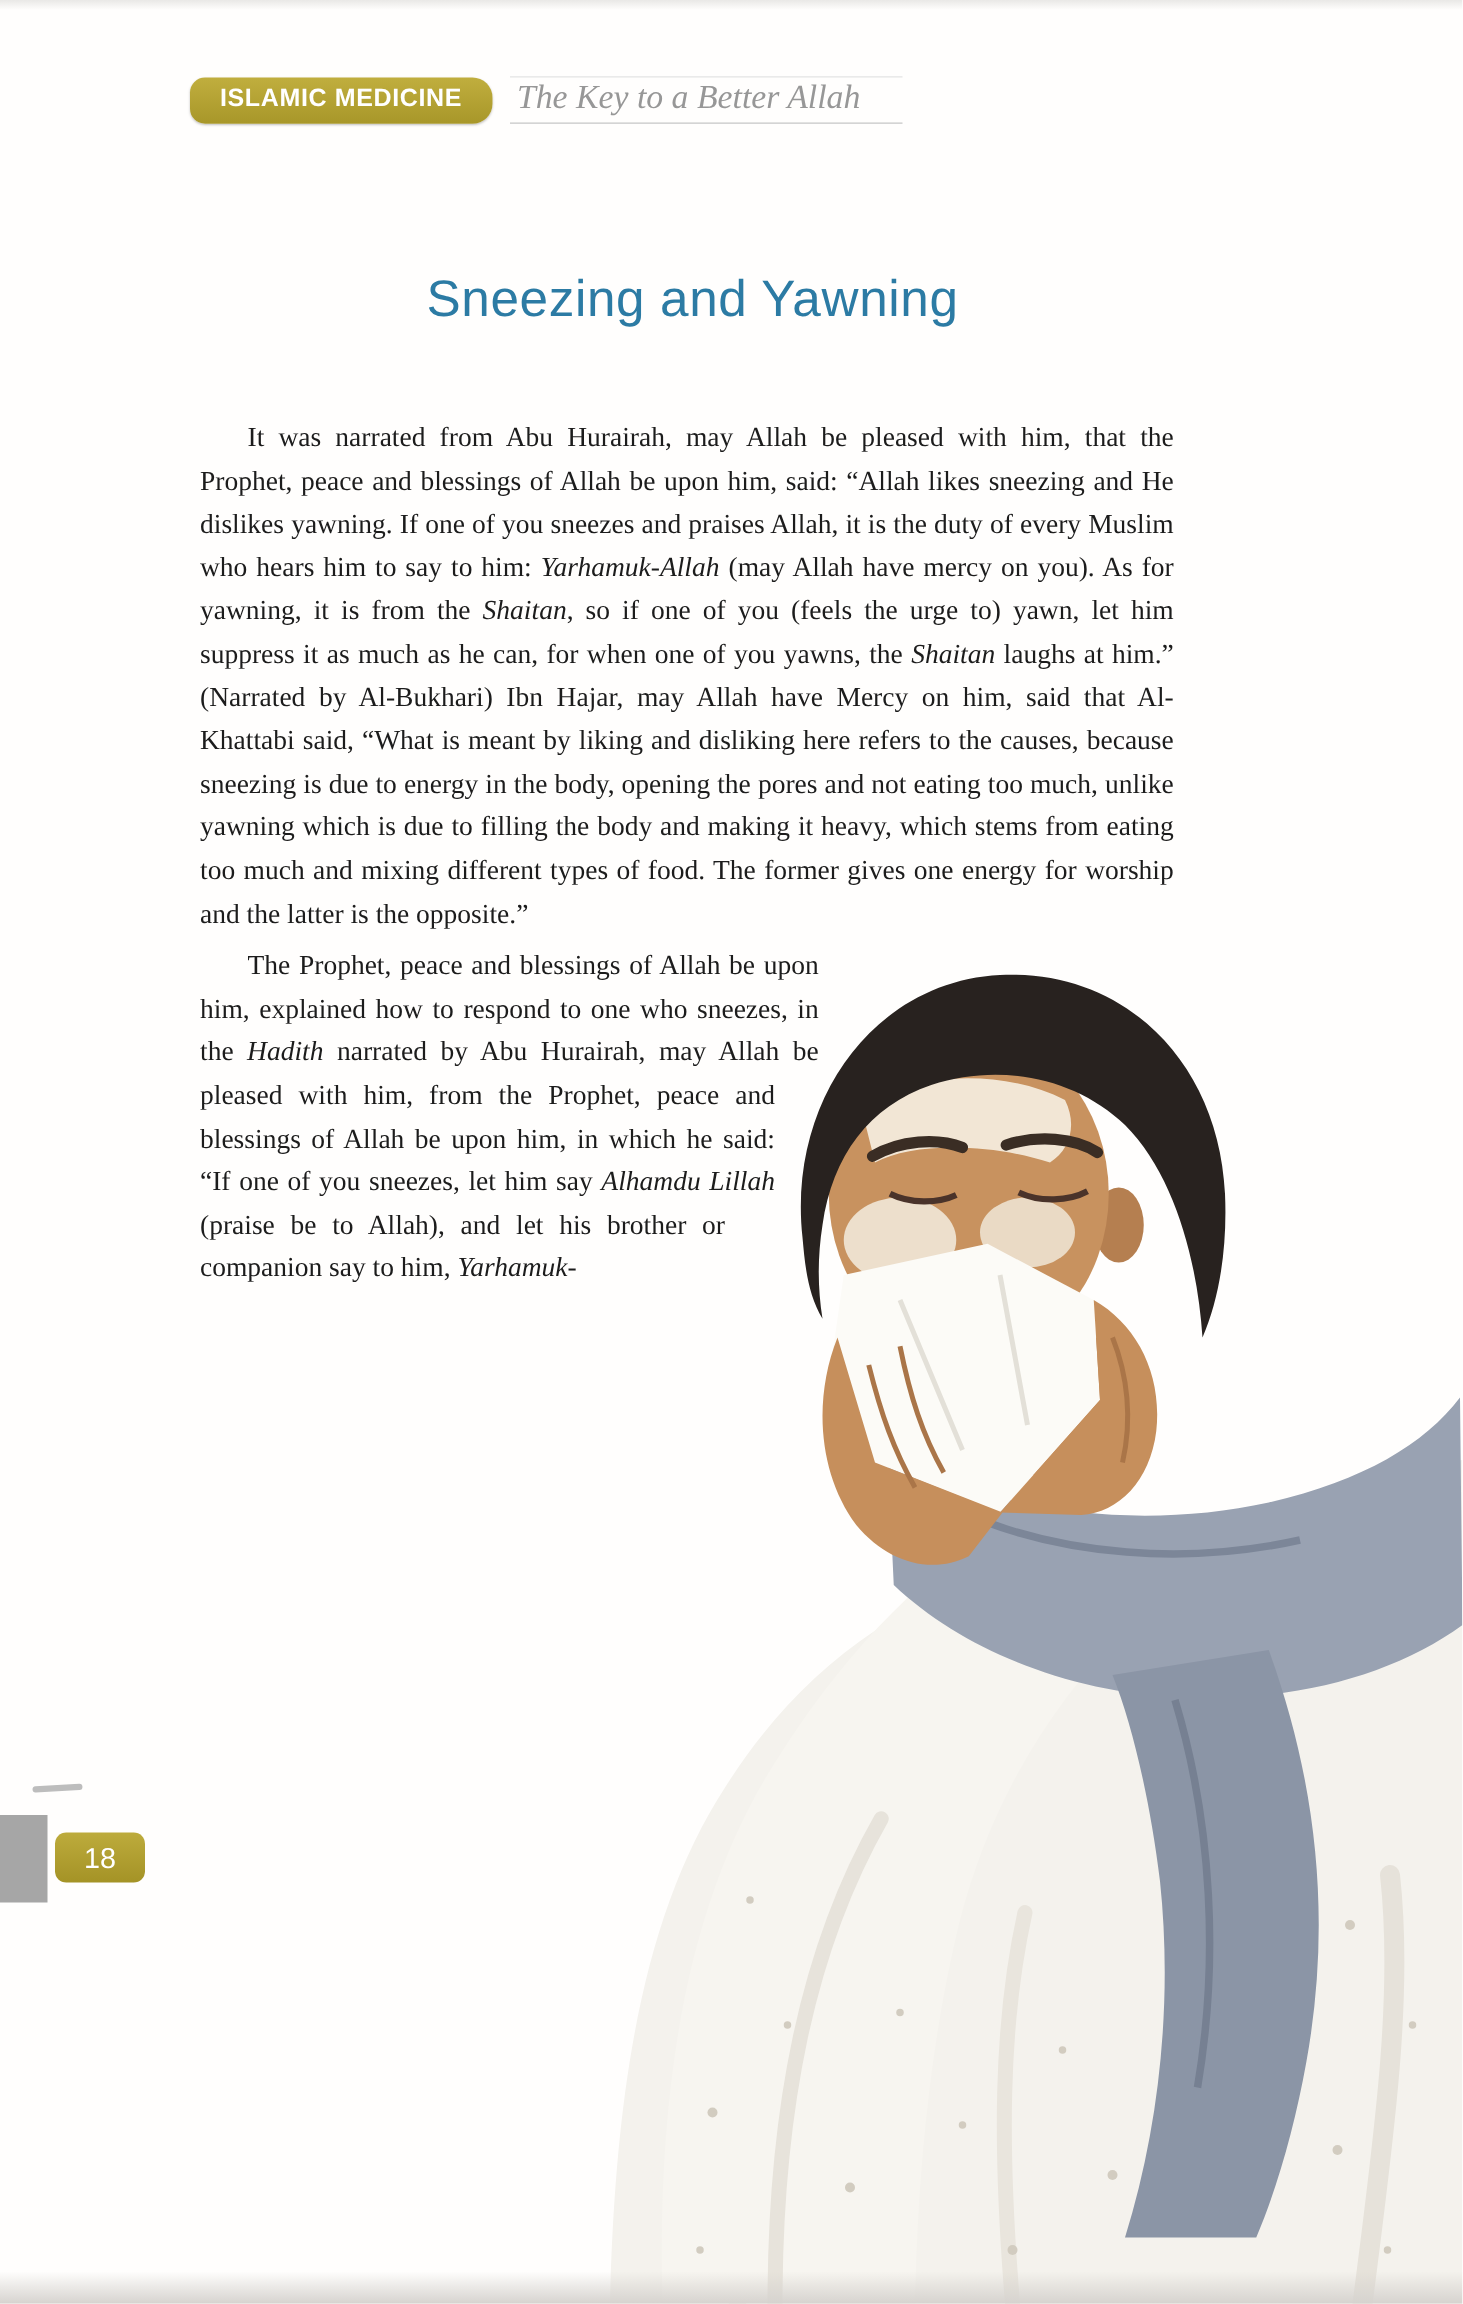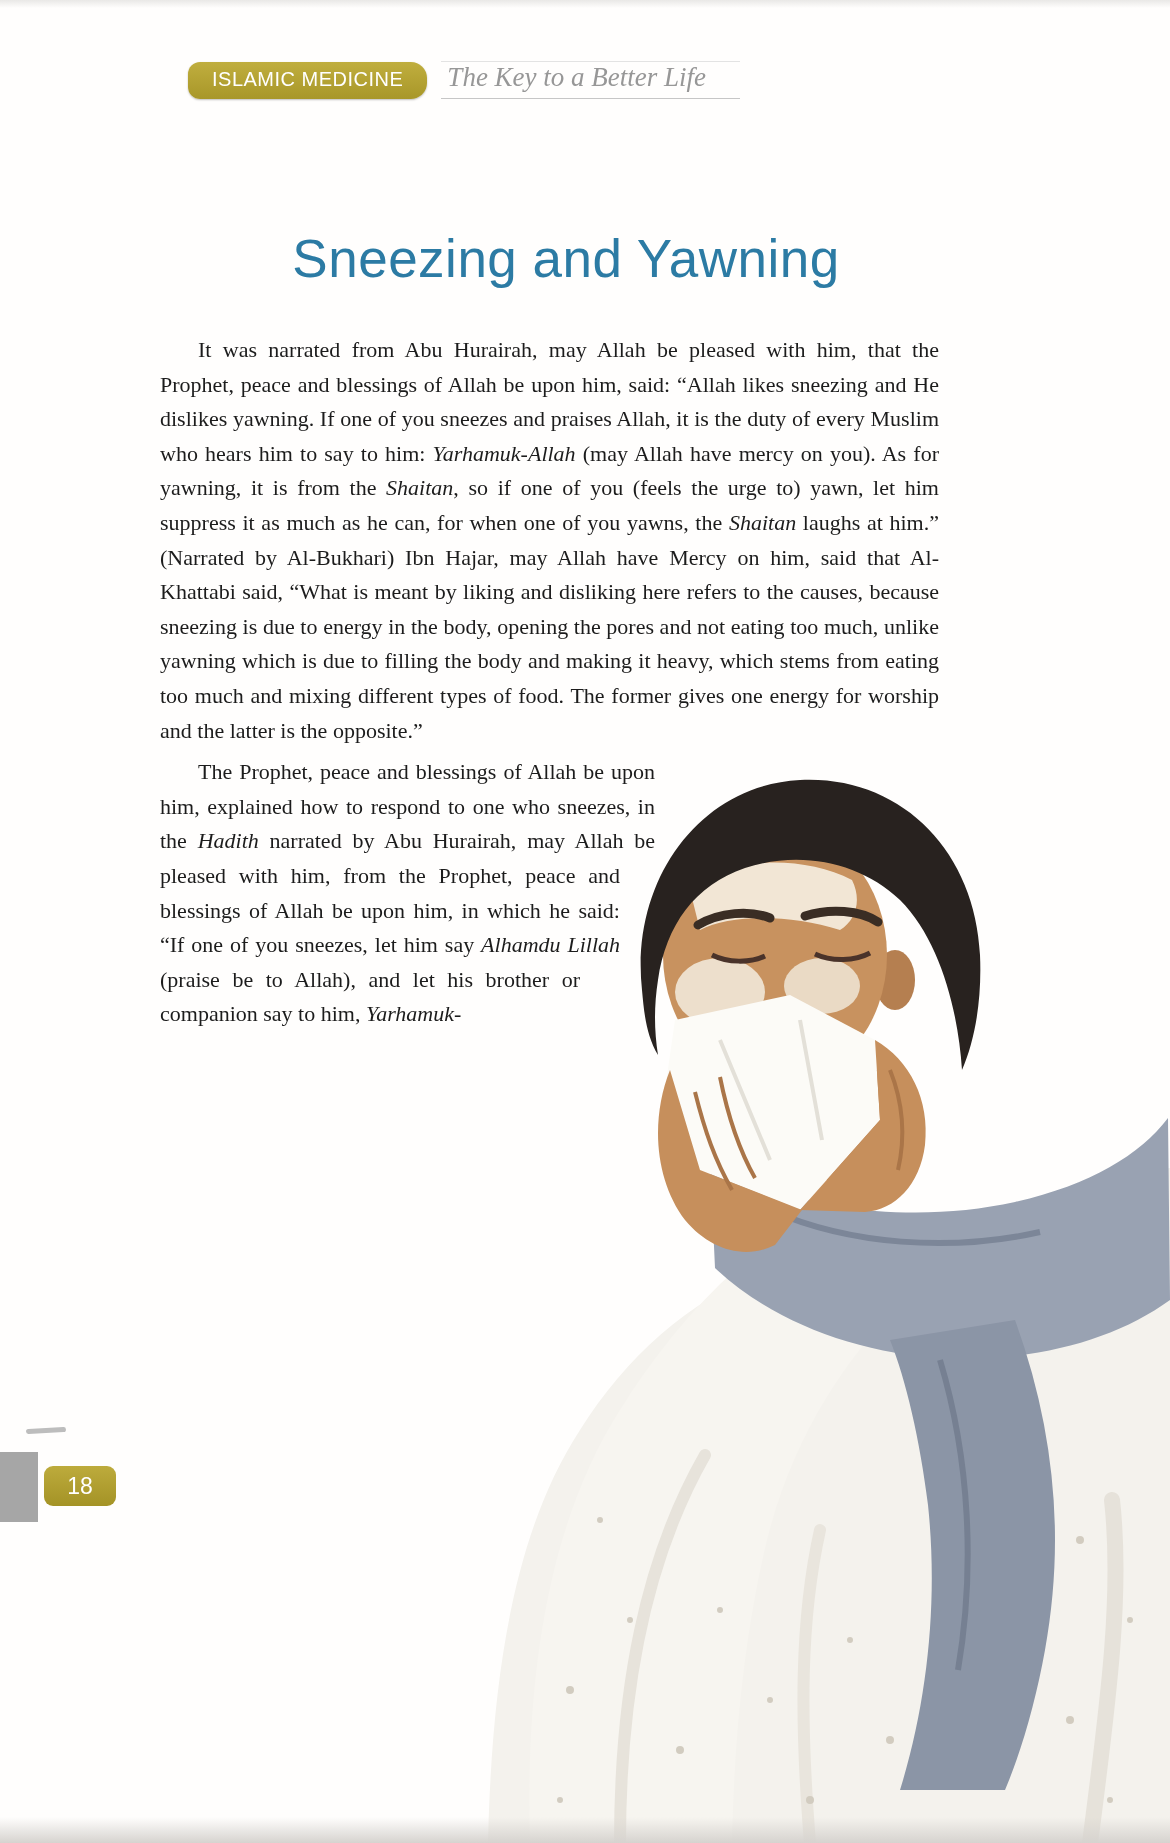--- a/index.html
+++ b/index.html
@@ -14,45 +14,44 @@
     background:linear-gradient(#e9e8e6,rgba(255,255,255,0));}
   .bottom-edge{position:absolute;left:0;bottom:0;width:100%;height:26px;
     background:linear-gradient(rgba(255,255,255,0),#d6d3cf);}
 
   
   .hdr{position:absolute;left:152px;top:58px;height:44px;display:flex;align-items:center;}
   .badge{
     background:linear-gradient(#c0ae3e,#a89729);
     color:#fff;
     font-family:"Liberation Sans", sans-serif;
-    font-weight:normal;font-size:20px;letter-spacing:.5px;
+    font-weight:bold;font-size:20px;letter-spacing:.5px;
     padding:6px 24px 8px 24px;
     border-radius:12px 16px 16px 12px;
     box-shadow:0 1px 2px rgba(0,0,0,.25);
     white-space:nowrap;
-    margin-left:36px;
   }
   .tagline{
     margin-left:14px;
     font-style:italic;
     color:#979797;
     font-size:27px;
     padding:0 34px 5px 6px;
     border-bottom:1px solid #c6c6c6;
     border-top:1px solid #e3e3e3;
     white-space:nowrap;
   }
 
   
   .title{
-    position:absolute;left:160px;top:212px;width:780px;margin:16px;
+    position:absolute;left:160px;top:212px;width:780px;margin:4px;
     text-align:center;
     font-family:"Liberation Sans", sans-serif;
     font-weight:normal;
-    font-size:53px;
+    font-size:41px;
     color:#2c7ba4;
     letter-spacing:.5px;
   }
 
   
   .content{
     position:absolute;left:160px;top:333px;width:780px;
     font-size:22px;line-height:34.6px;color:#1c1c1c;
     text-align:justify;
   }
@@ -91,21 +90,21 @@
 </style>
 </head>
 <body>
 
 <div class="page">
 
   <div class="top-edge"></div>
 
   <div class="hdr">
     <div class="badge">ISLAMIC MEDICINE</div>
-    <div class="tagline">The Key to a Better Life</div>
+    <div class="tagline">The Key to a Better Allah</div>
   </div>
 
   <h1 class="title">Sneezing and Yawning</h1>
 
   <div class="content" id="content">
     <div class="ws ws1"></div>
     <div class="ws ws2"></div>
     <div class="ws ws3"></div>
     <div class="ws ws4"></div>
     <div class="ws ws5"></div>

